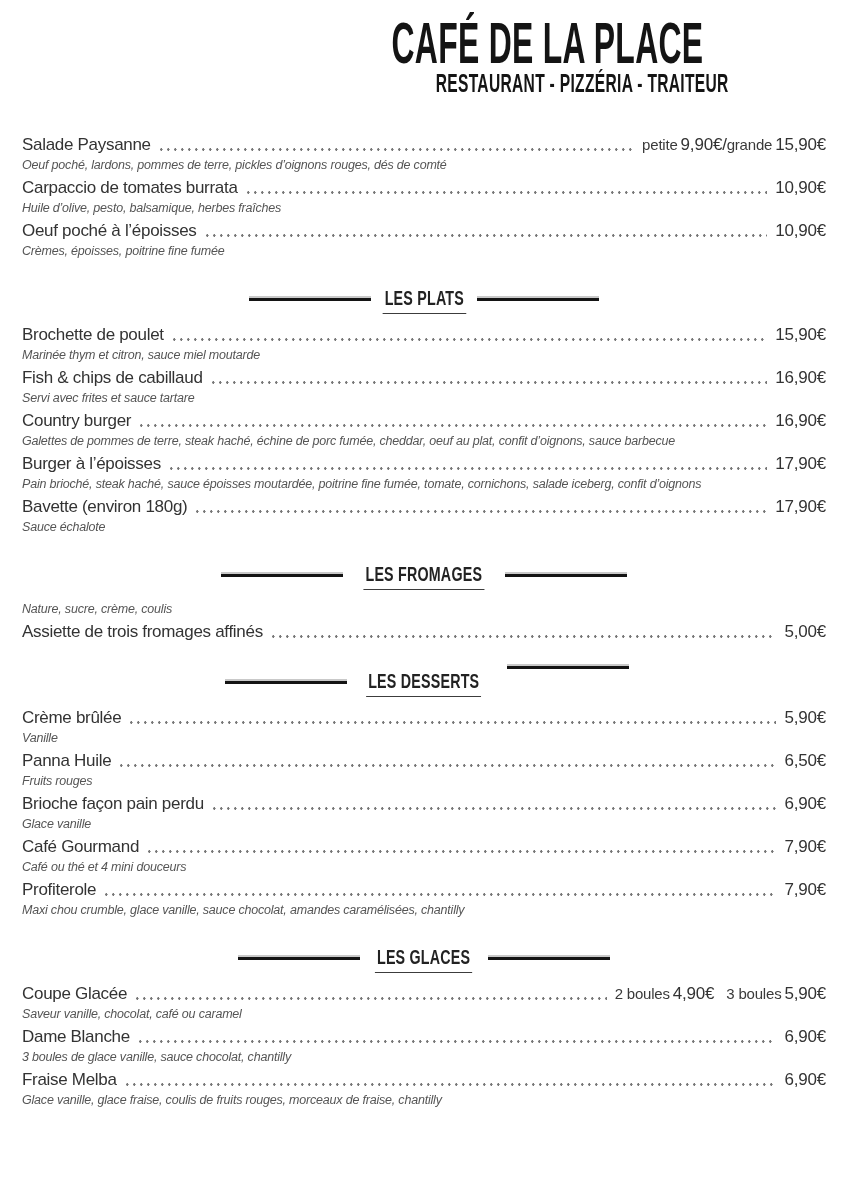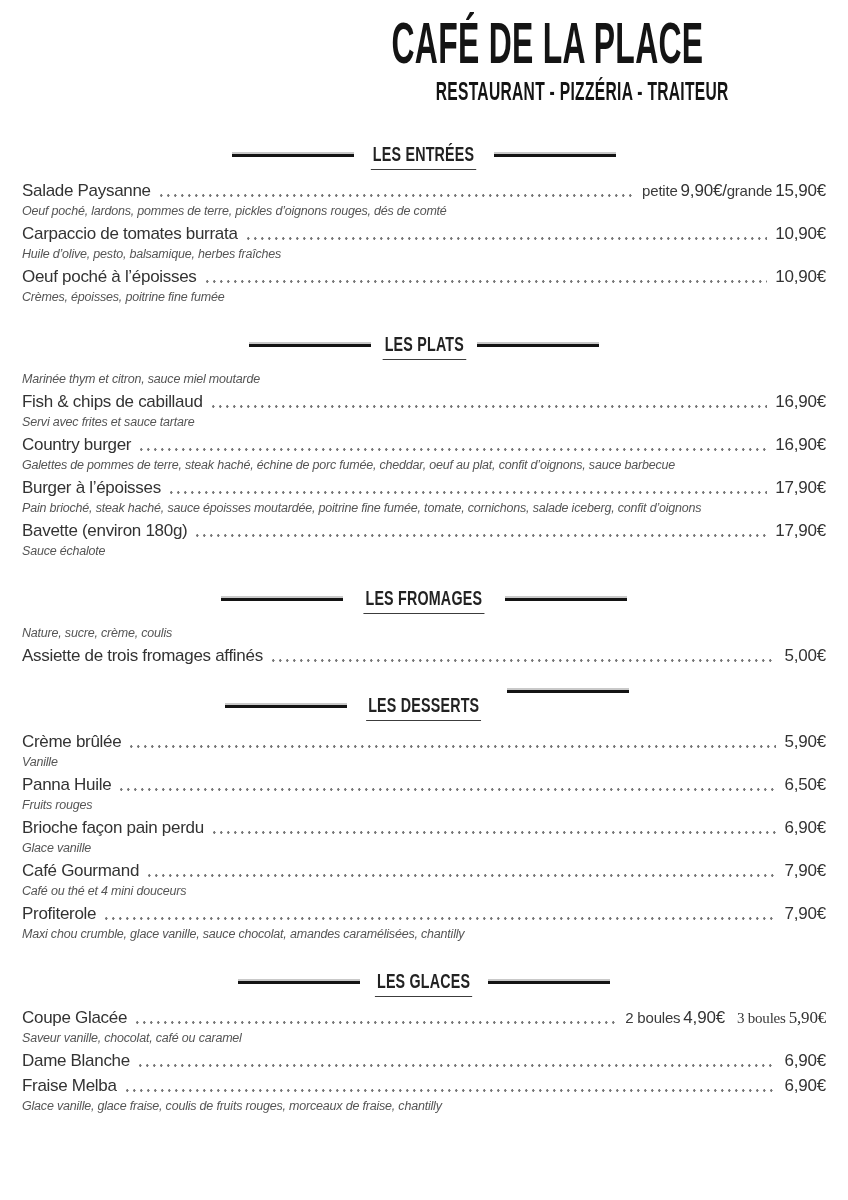--- a/index.html
+++ b/index.html
@@ -10,21 +10,21 @@
   .page { padding: 16px 22px 0 22px; }
 
   
   .brand { text-align: right; }
   .brand h1 { margin: 0; line-height: 0.95; }
   .title-text {
     display: inline-block; font-size: 57px; font-weight: 700;
     color: #141414; transform: scaleX(0.56); transform-origin: center;
     white-space: nowrap; letter-spacing: 0.5px;
   }
-  .subtitle { margin-top: 8px; line-height: 1; }
+  .subtitle { margin-top: 0px; line-height: 1; }
   .subtitle-text {
     display: inline-block; font-size: 26px; font-weight: 700;
     color: #141414; transform: scaleX(0.60); transform-origin: center;
     white-space: nowrap; letter-spacing: 0.5px;
   }
 
   
   .menu-section { margin-top: 26px; }
   .menu-section.first { margin-top: 38px; }
   .section-header {
@@ -51,21 +51,21 @@
   .leader {
     flex: 1 1 auto; height: 3px; margin: 0 8px 5px 9px; align-self: flex-end;
     background: radial-gradient(circle at 1.3px 1.5px, #777 1.1px, transparent 1.4px);
     background-size: 7px 3px; background-repeat: repeat-x;
   }
   .item-price {
     font-size: 17px; color: #333; white-space: nowrap; letter-spacing: -0.2px;
   }
   .size-label { font-size: 15px; color: #3a3a3a; margin-right: 3px; }
   .price-sep { font-size: 17px; }
-  .price-part.gap { margin-left: 12px; font-family: Liberation Serif, serif; }
+  .price-part.gap { margin-left: 12px; }
   .item-desc {
     font-style: italic; font-size: 12.5px; color: #555; line-height: 18px;
     white-space: nowrap; overflow: hidden; letter-spacing: -0.2px;
   }
 </style>
 </head>
 <body>
 
 <div class="page">
 
@@ -73,31 +73,20 @@
     <h1>
       <span class="title-text">CAFÉ DE LA PLACE</span>
     </h1>
     <div class="subtitle">
       <span class="subtitle-text">RESTAURANT - PIZZÉRIA - TRAITEUR</span>
     </div>
   </header>
 
   <main>
   <section class="menu-section first">
-    <div class="section-header">
-      <span class="rule rule-left">
-            <span class="rule-light"></span>
-            <span class="rule-dark"></span>
-          </span>
-      <h2 class="section-title">LES ENTRÉES</h2>
-      <span class="rule rule-right">
-            <span class="rule-light"></span>
-            <span class="rule-dark"></span>
-          </span>
-    </div>
     <div class="items">
 
   <div class="menu-item">
     <div class="item-row">
       <span class="item-name">Salade Paysanne</span>
       <span class="leader"></span>
       <span class="item-price"><span class="price-part"><span class="size-label">petite</span><span class="price-value">9,90€</span></span><span class="price-sep">/</span><span class="price-part"><span class="size-label">grande</span><span class="price-value">15,90€</span></span></span>
     </div>
   <div class="item-desc">Oeuf poché, lardons, pommes de terre, pickles d’oignons rouges, dés de comté</div>
           </div>
@@ -129,20 +118,25 @@
             <span class="rule-dark"></span>
           </span>
       <h2 class="section-title">LES PLATS</h2>
       <span class="rule rule-right">
             <span class="rule-light"></span>
             <span class="rule-dark"></span>
           </span>
     </div>
     <div class="items">
   <div class="menu-item">
+    <div class="item-row">
+      <span class="item-name">Brochette de poulet</span>
+      <span class="leader"></span>
+      <span class="item-price">15,90€</span>
+    </div>
   <div class="item-desc">Marinée thym et citron, sauce miel moutarde</div>
           </div>
 
   <div class="menu-item">
     <div class="item-row">
       <span class="item-name">Fish &amp; chips de cabillaud</span>
       <span class="leader"></span>
       <span class="item-price">16,90€</span>
     </div>
   <div class="item-desc">Servi avec frites et sauce tartare</div>
@@ -285,20 +279,21 @@
     </div>
   <div class="item-desc">Saveur vanille, chocolat, café ou caramel</div>
           </div>
 
   <div class="menu-item">
     <div class="item-row">
       <span class="item-name">Dame Blanche</span>
       <span class="leader"></span>
       <span class="item-price">6,90€</span>
     </div>
+  <div class="item-desc">3 boules de glace vanille, sauce chocolat, chantilly</div>
           </div>
 
   <div class="menu-item">
     <div class="item-row">
       <span class="item-name">Fraise Melba</span>
       <span class="leader"></span>
       <span class="item-price">6,90€</span>
     </div>
   <div class="item-desc">Glace vanille, glace fraise, coulis de fruits rouges, morceaux de fraise, chantilly</div>
           </div>

